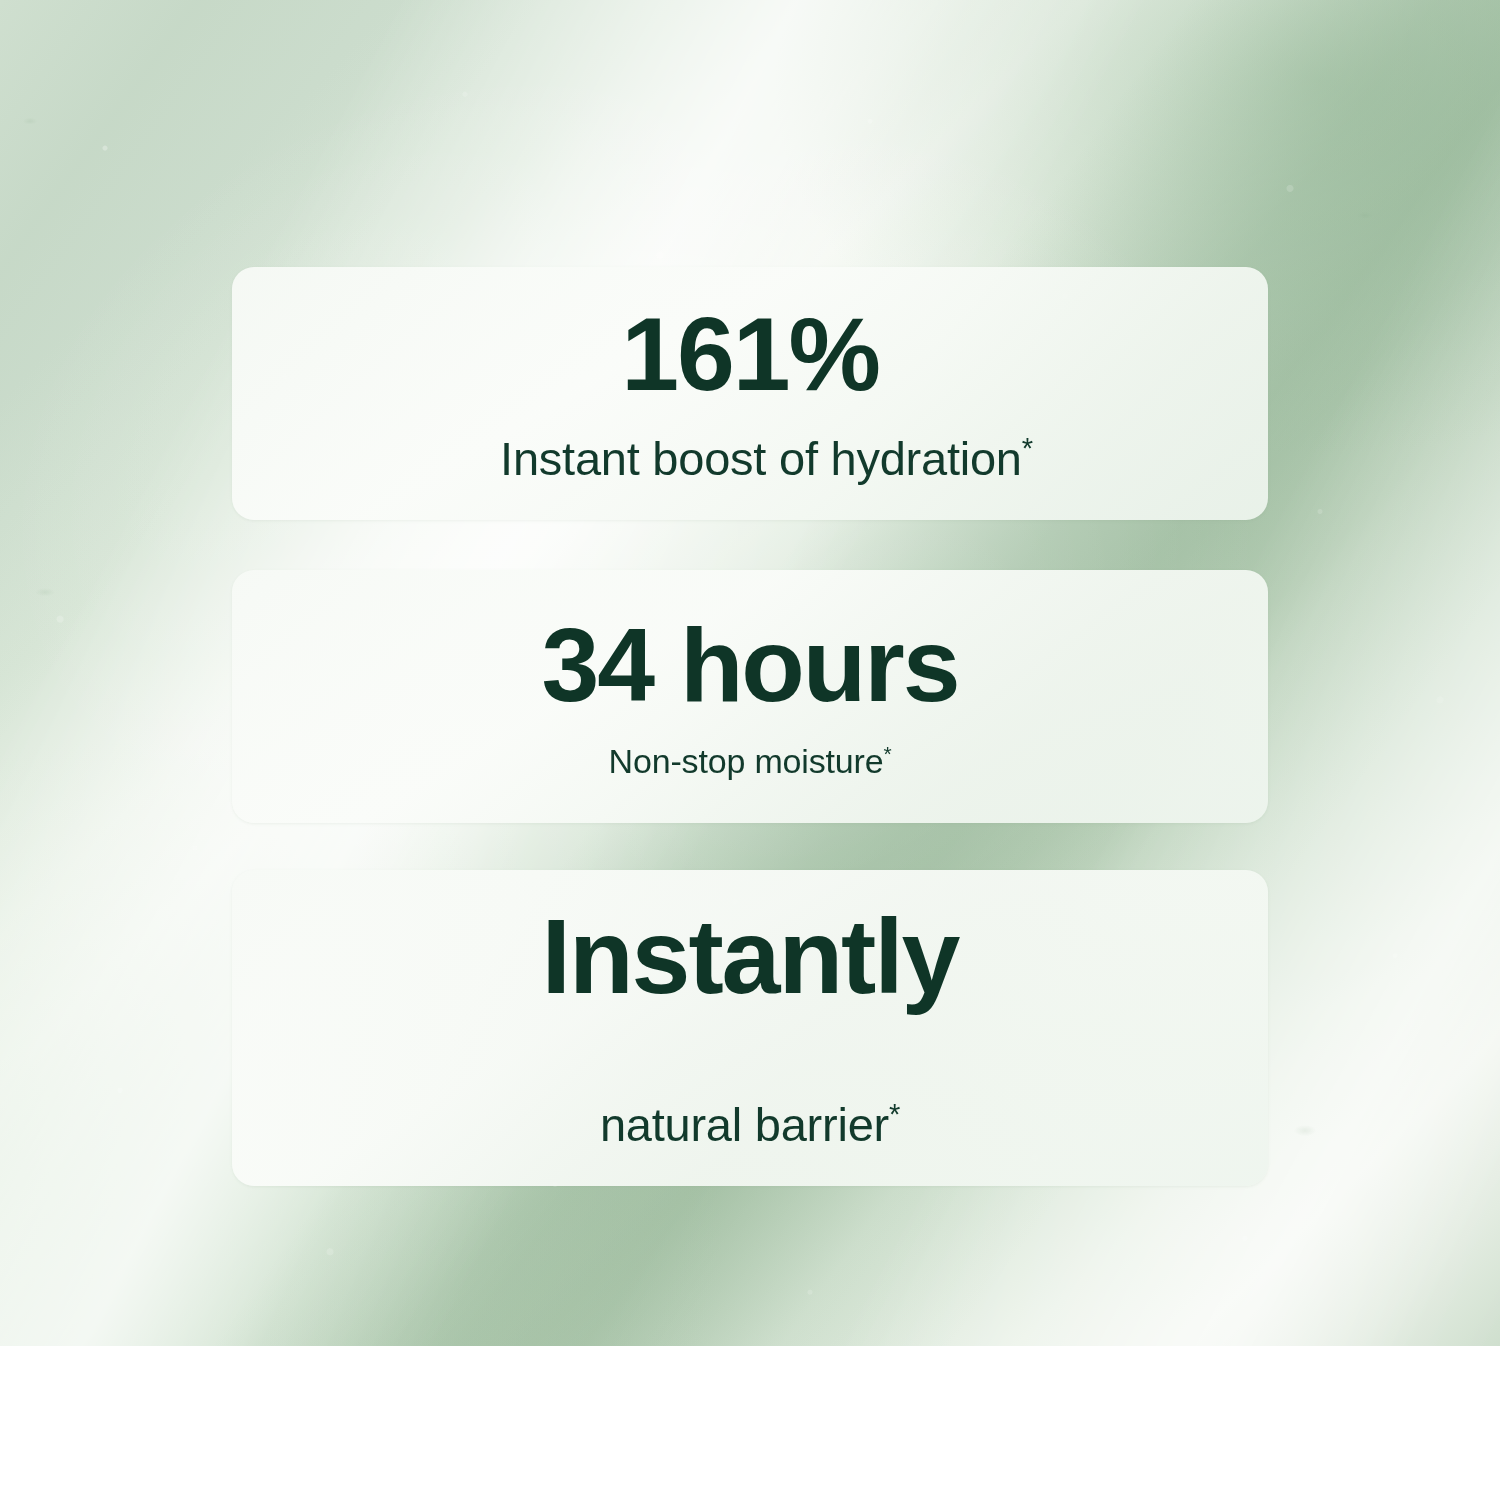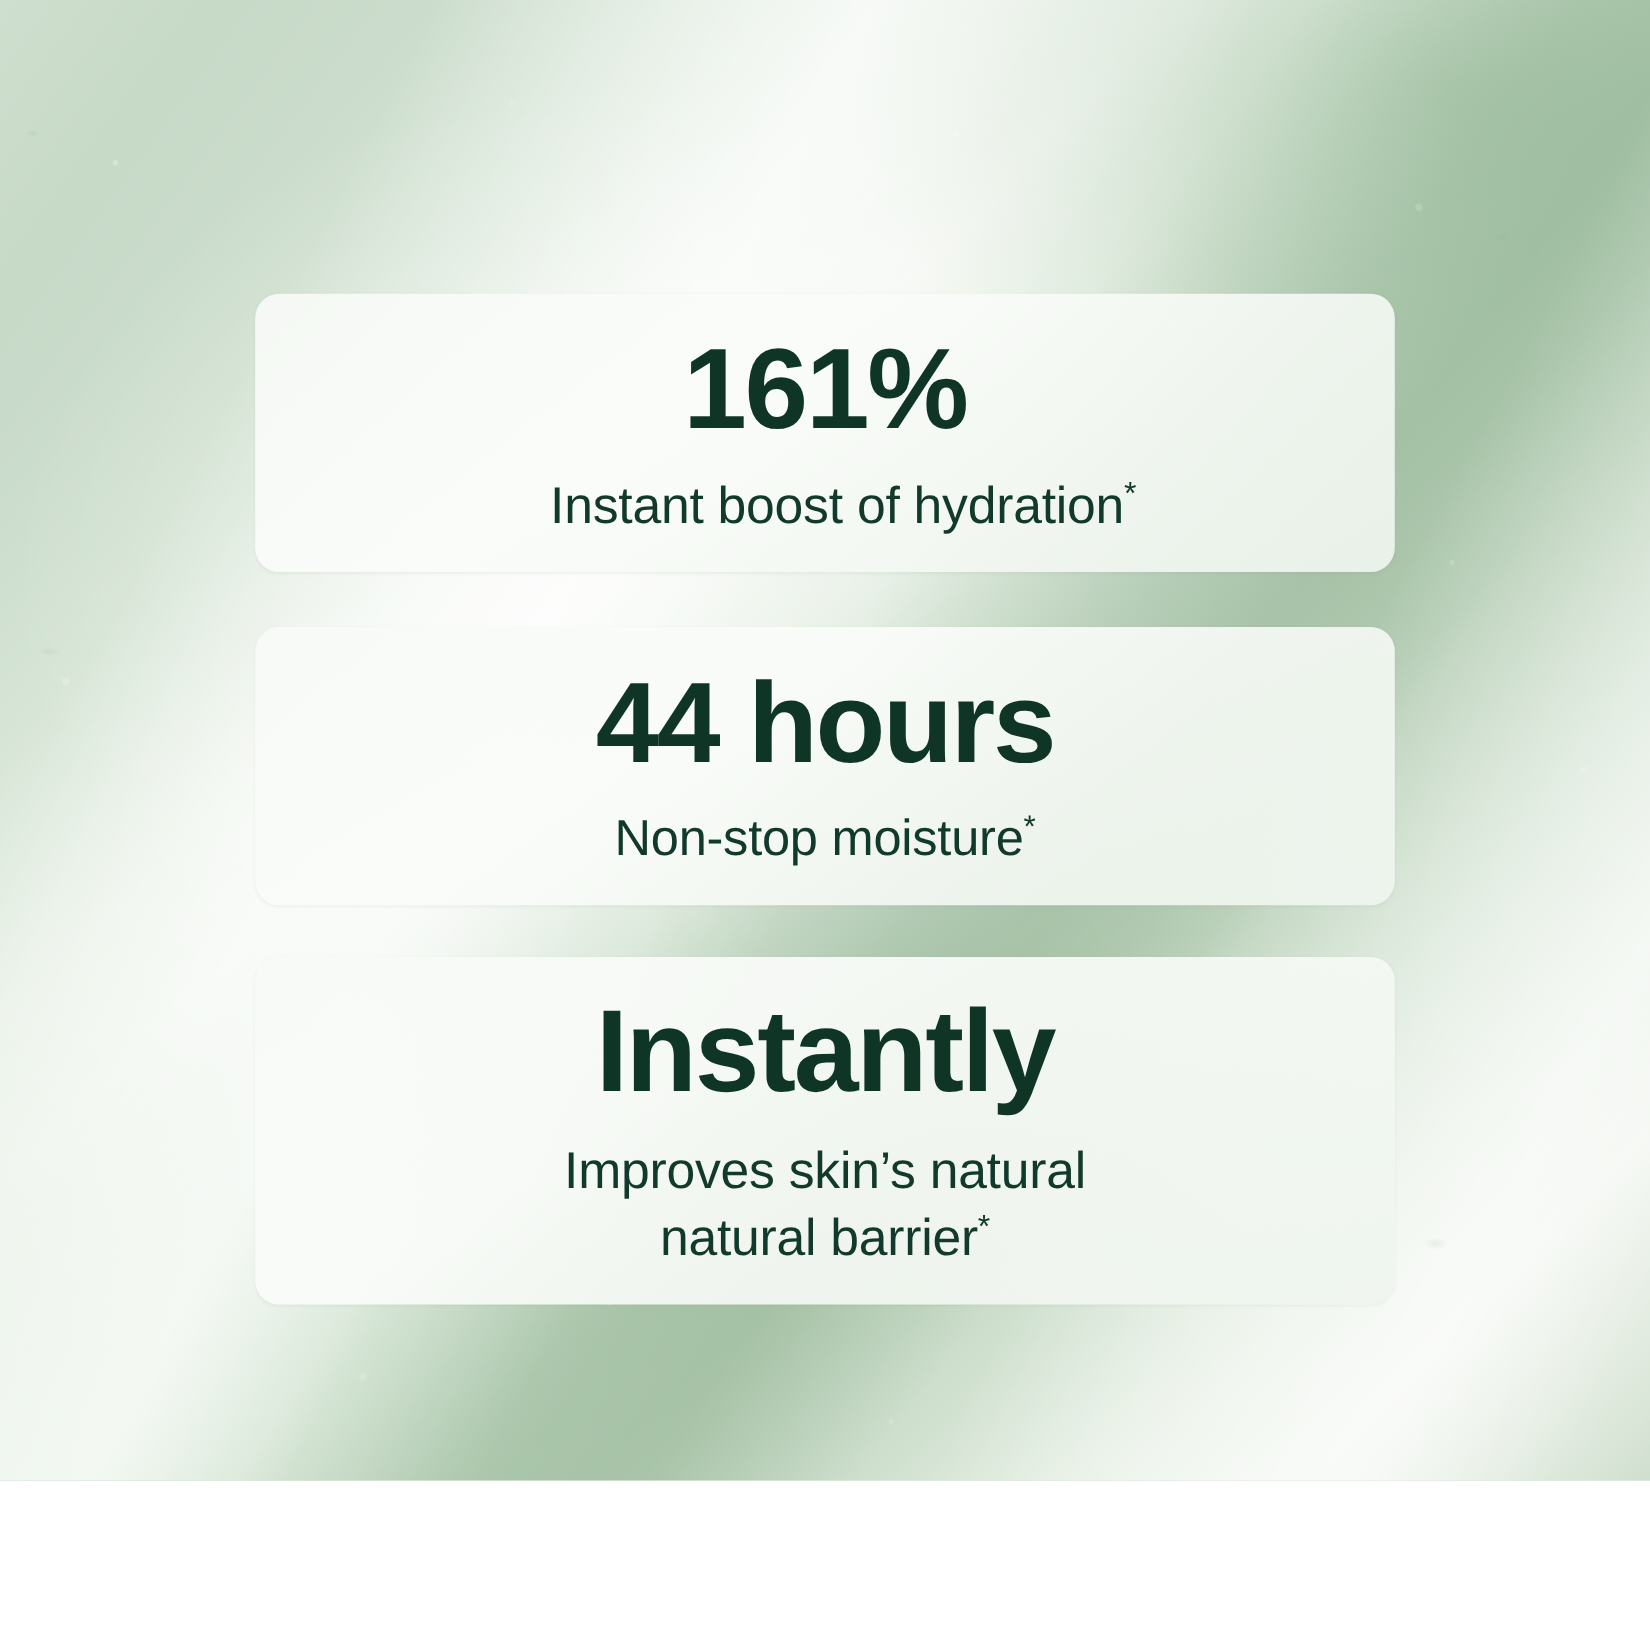--- a/index.html
+++ b/index.html
@@ -172,21 +172,21 @@
   #card-3 .headline { font-size: 106px; margin-top: 2px; }
 
   .subline {
     color: #123a2c;
     font-weight: 400;
     line-height: 1.30;
     margin: 0;
     letter-spacing: -0.005em;
   }
   #card-1 .subline { font-size: 47px; margin-top: 22px; margin-left: 33px; }
-  #card-2 .subline { font-size: 46px; margin-top: 22px; }
+  #card-2 .subline { font-size: 34px; margin-top: 22px; }
   #card-3 .subline { font-size: 47px; margin-top: 24px; max-width: 620px; }
 
   .star {
     font-size: 0.62em;
     vertical-align: super;
     line-height: 0;
   }
 
   #footnote {
     position: absolute;
@@ -215,24 +215,24 @@
   <div class="bg-layer bg-speckle"></div>
 
   <div id="content">
 
     <div class="card" id="card-1">
       <p class="headline">161%</p>
       <p class="subline"><span>Instant boost of hydration</span><span class="star">*</span></p>
     </div>
 
     <div class="card" id="card-2">
-      <p class="headline">44 hours</p>
+      <p class="headline">34 hours</p>
       <p class="subline"><span>Non-stop moisture</span><span class="star">*</span></p>
     </div>
 
     <div class="card" id="card-3">
       <p class="headline">Instantly</p>
-      <p class="subline"><span>Improves skin’s natural</span><br><span>natural barrier</span><span class="star">*</span></p>
+      <p class="subline"><br><span>natural barrier</span><span class="star">*</span></p>
     </div>
 
 
   </div>
 </div>
 
 </body></html>

